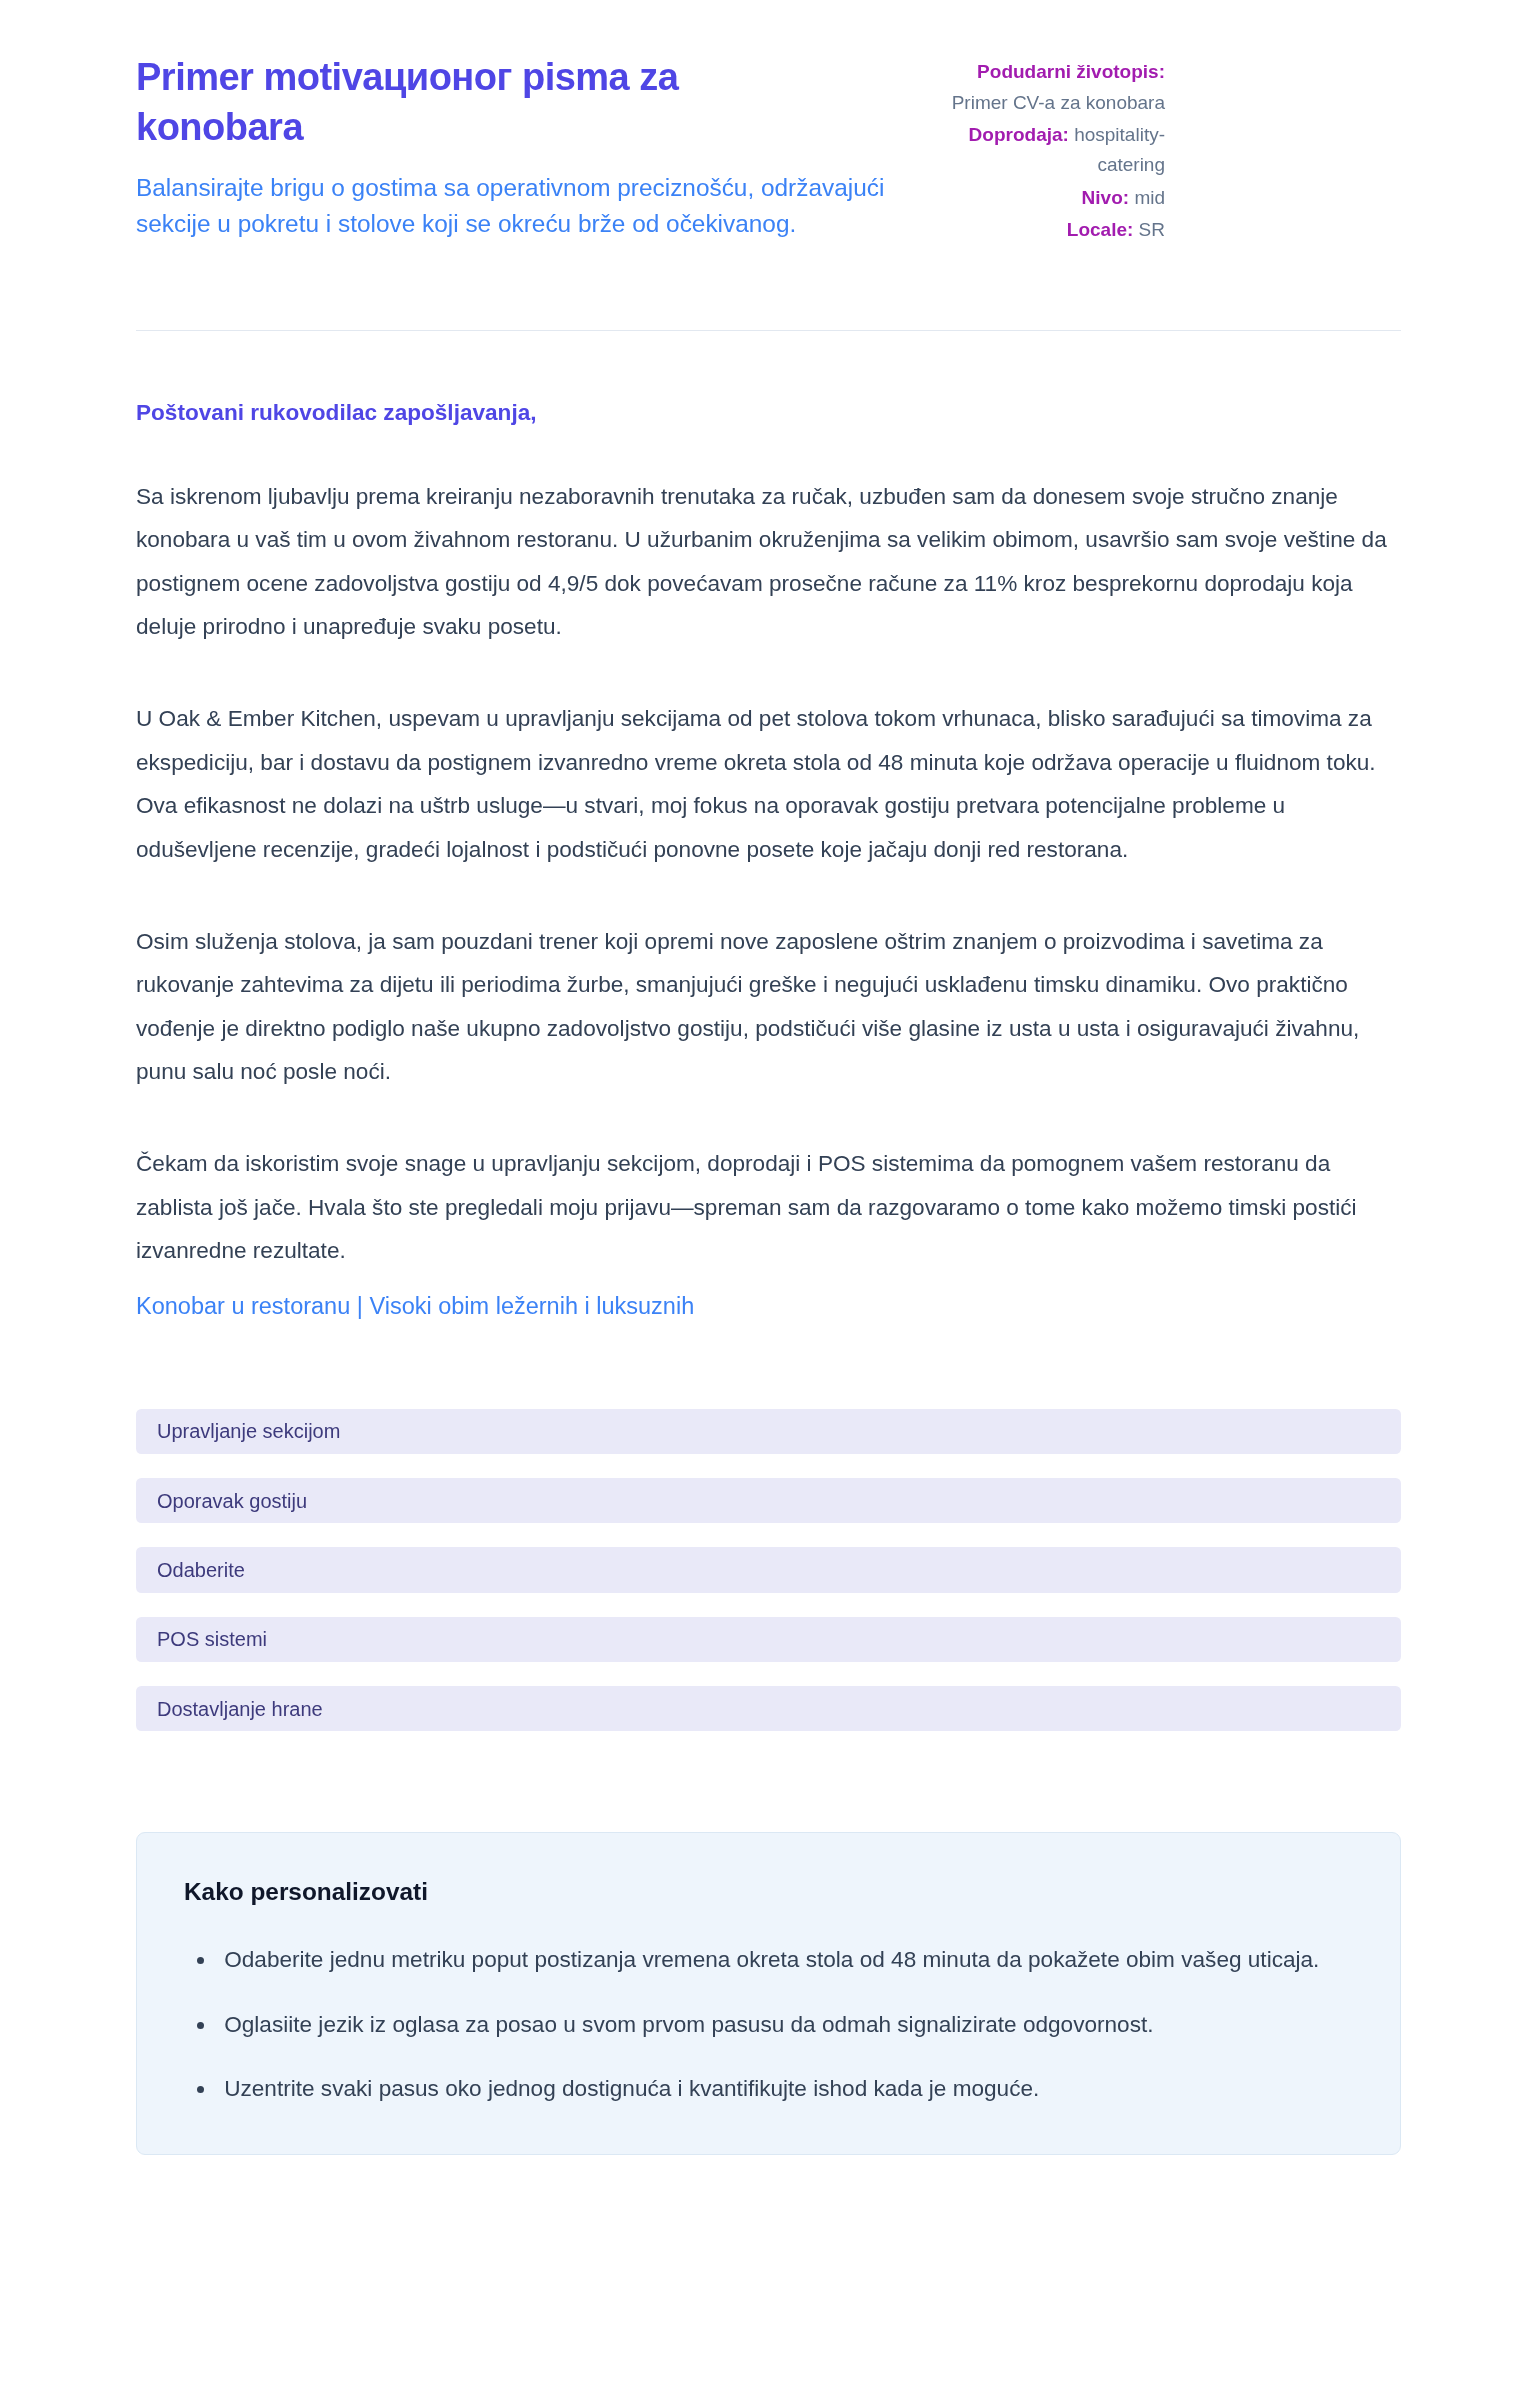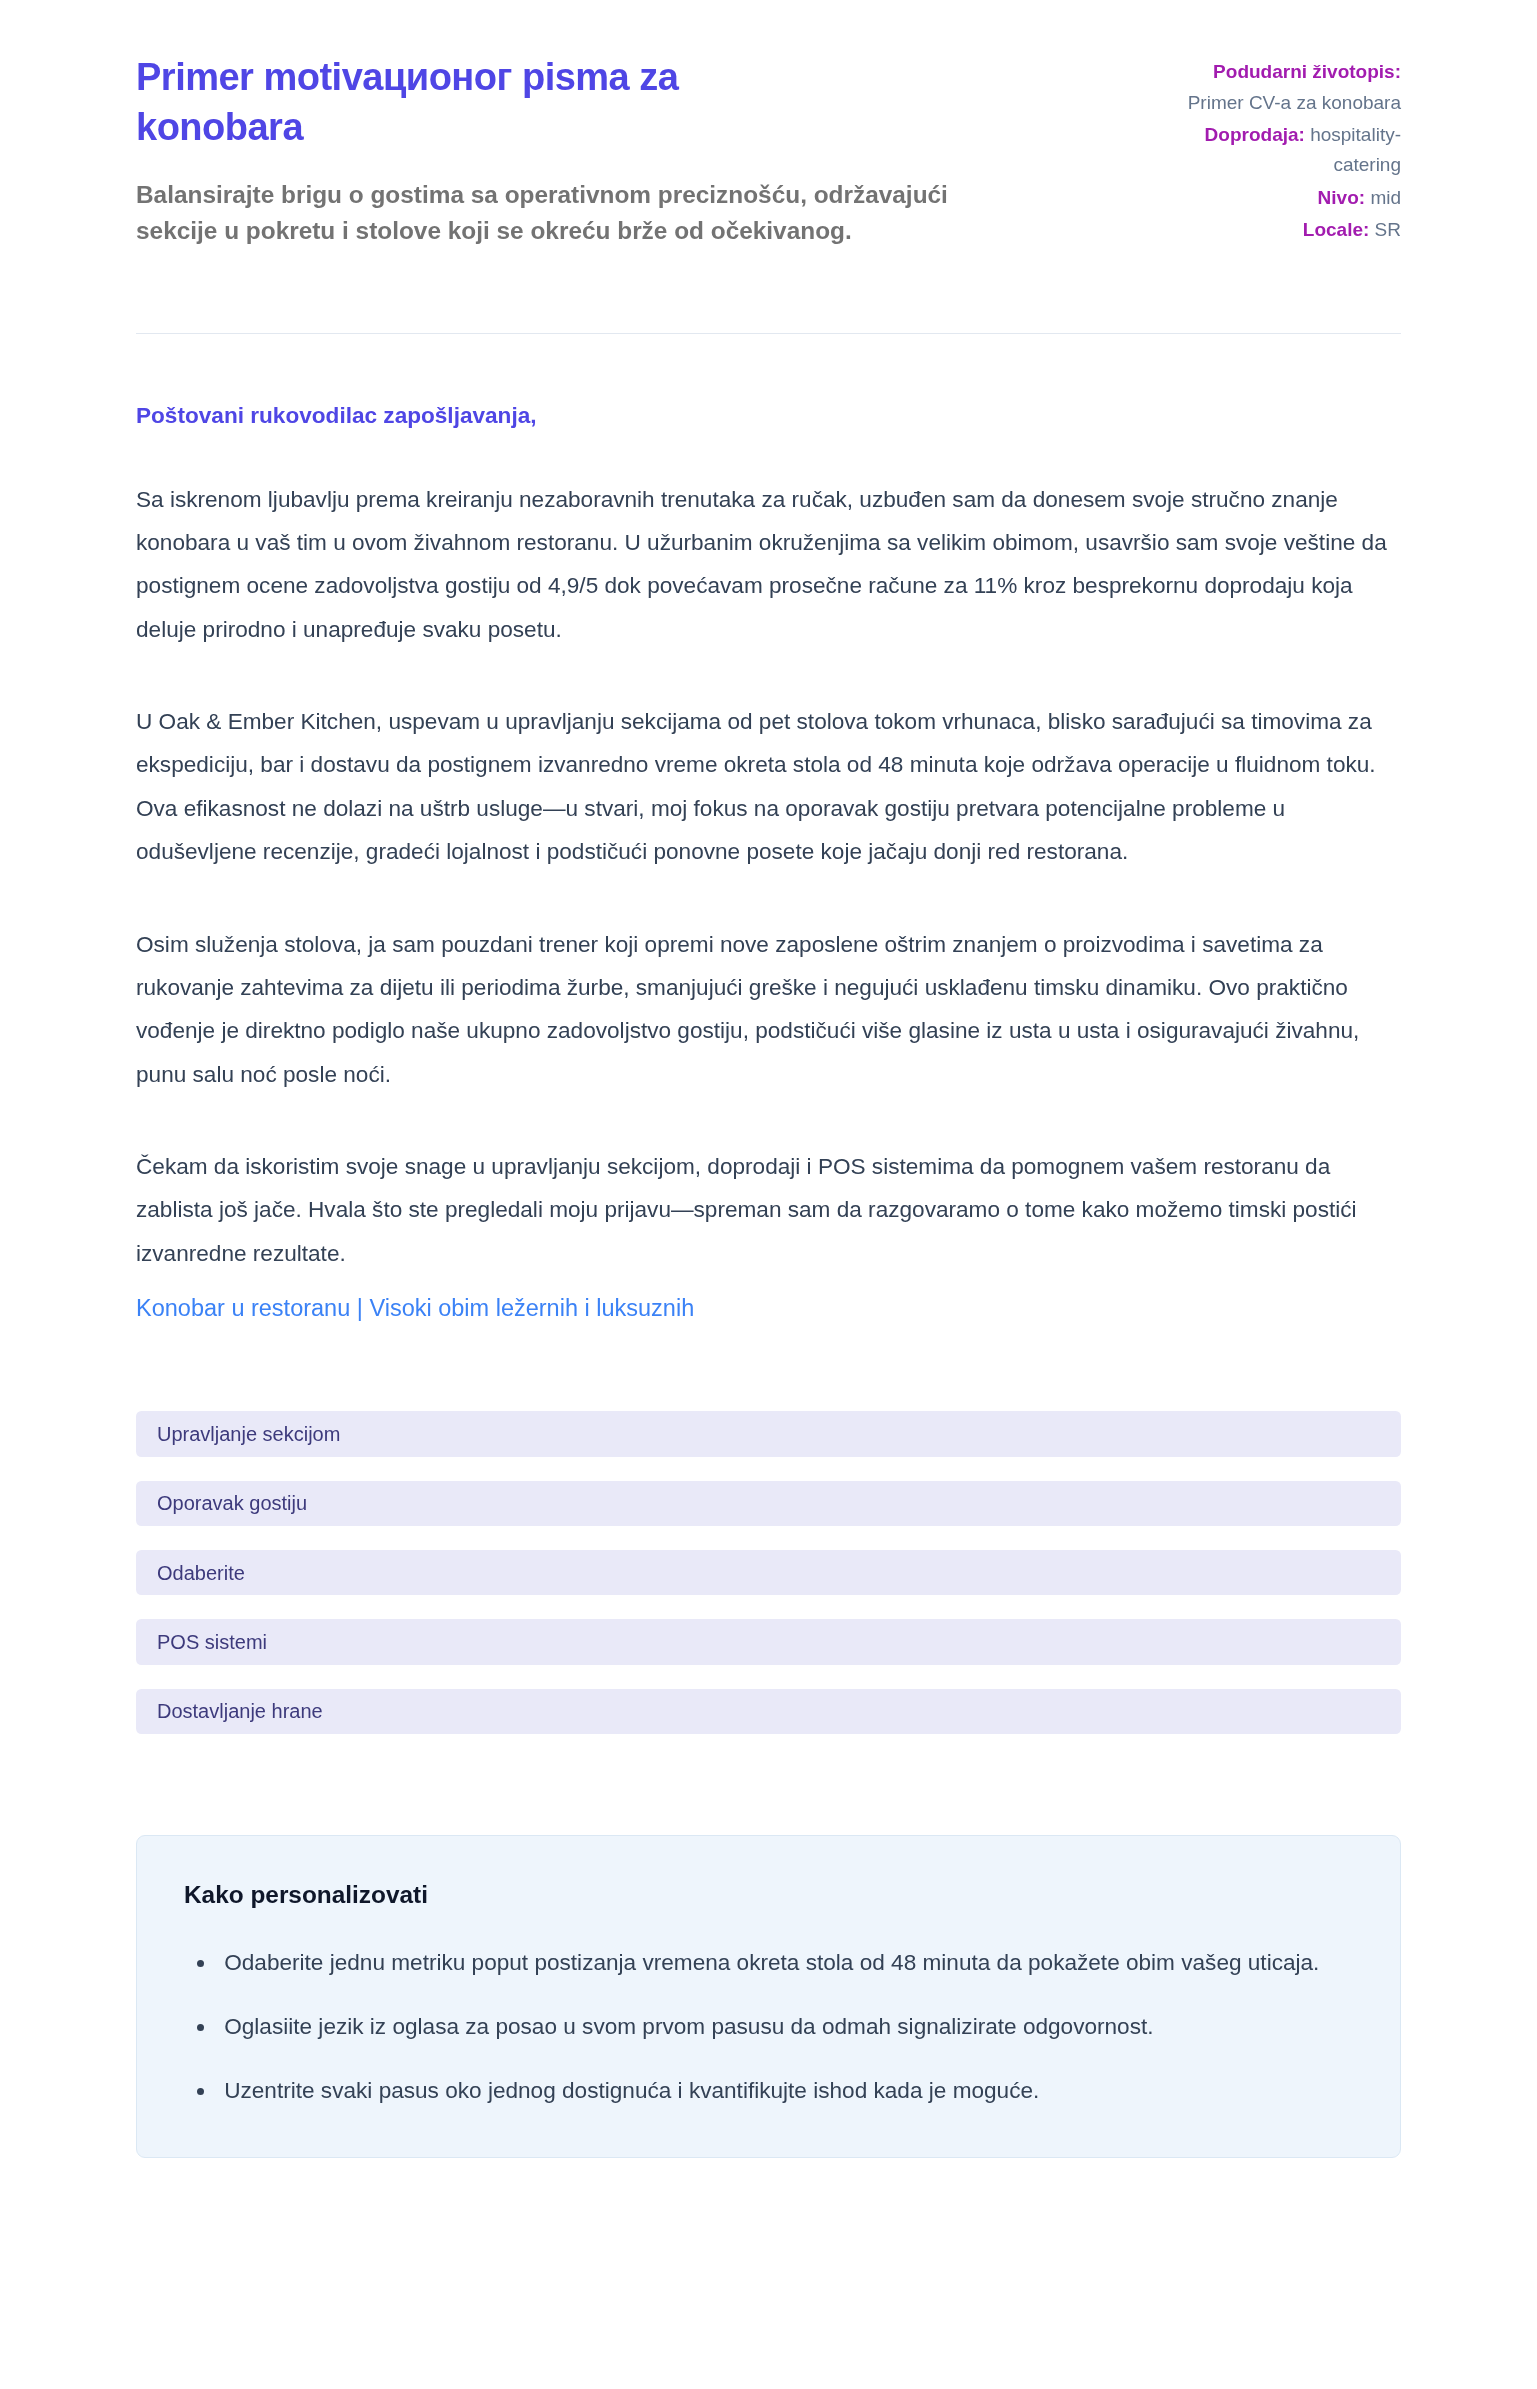--- a/index.html
+++ b/index.html
@@ -8,35 +8,35 @@
   body {
     width: 1537px;
     min-height: 2389px;
     font-family: "Liberation Sans", sans-serif;
     color: #334155;
     -webkit-font-smoothing: antialiased;
   }
   .page { padding: 52px 136px 63px 136px; }
 
   
-  .header { display: flex; justify-content: space-between; align-items: flex-start; }
+  .header { display: flex; justify-content: flex-start; align-items: flex-start; }
   .header-left { max-width: 832px; }
   .title {
     color: #4f46e5;
     font-size: 38px;
     font-weight: bold;
     line-height: 1.32;
     letter-spacing: -0.5px;
     max-width: 651px;
   }
   .subtitle {
-    margin-top: 25px;
-    color: #737373;
+    margin-top: 18px;
+    color: #3b82f6;
     font-size: 24.4px;
-    font-weight: bold;
+    font-weight: normal;
     line-height: 1.48;
     max-width: 814px;
   }
   .meta {
     width: 215px;
     padding-top: 5.4px;
     text-align: right;
     font-size: 19px;
     line-height: 1.6;
     color: #64748b;

